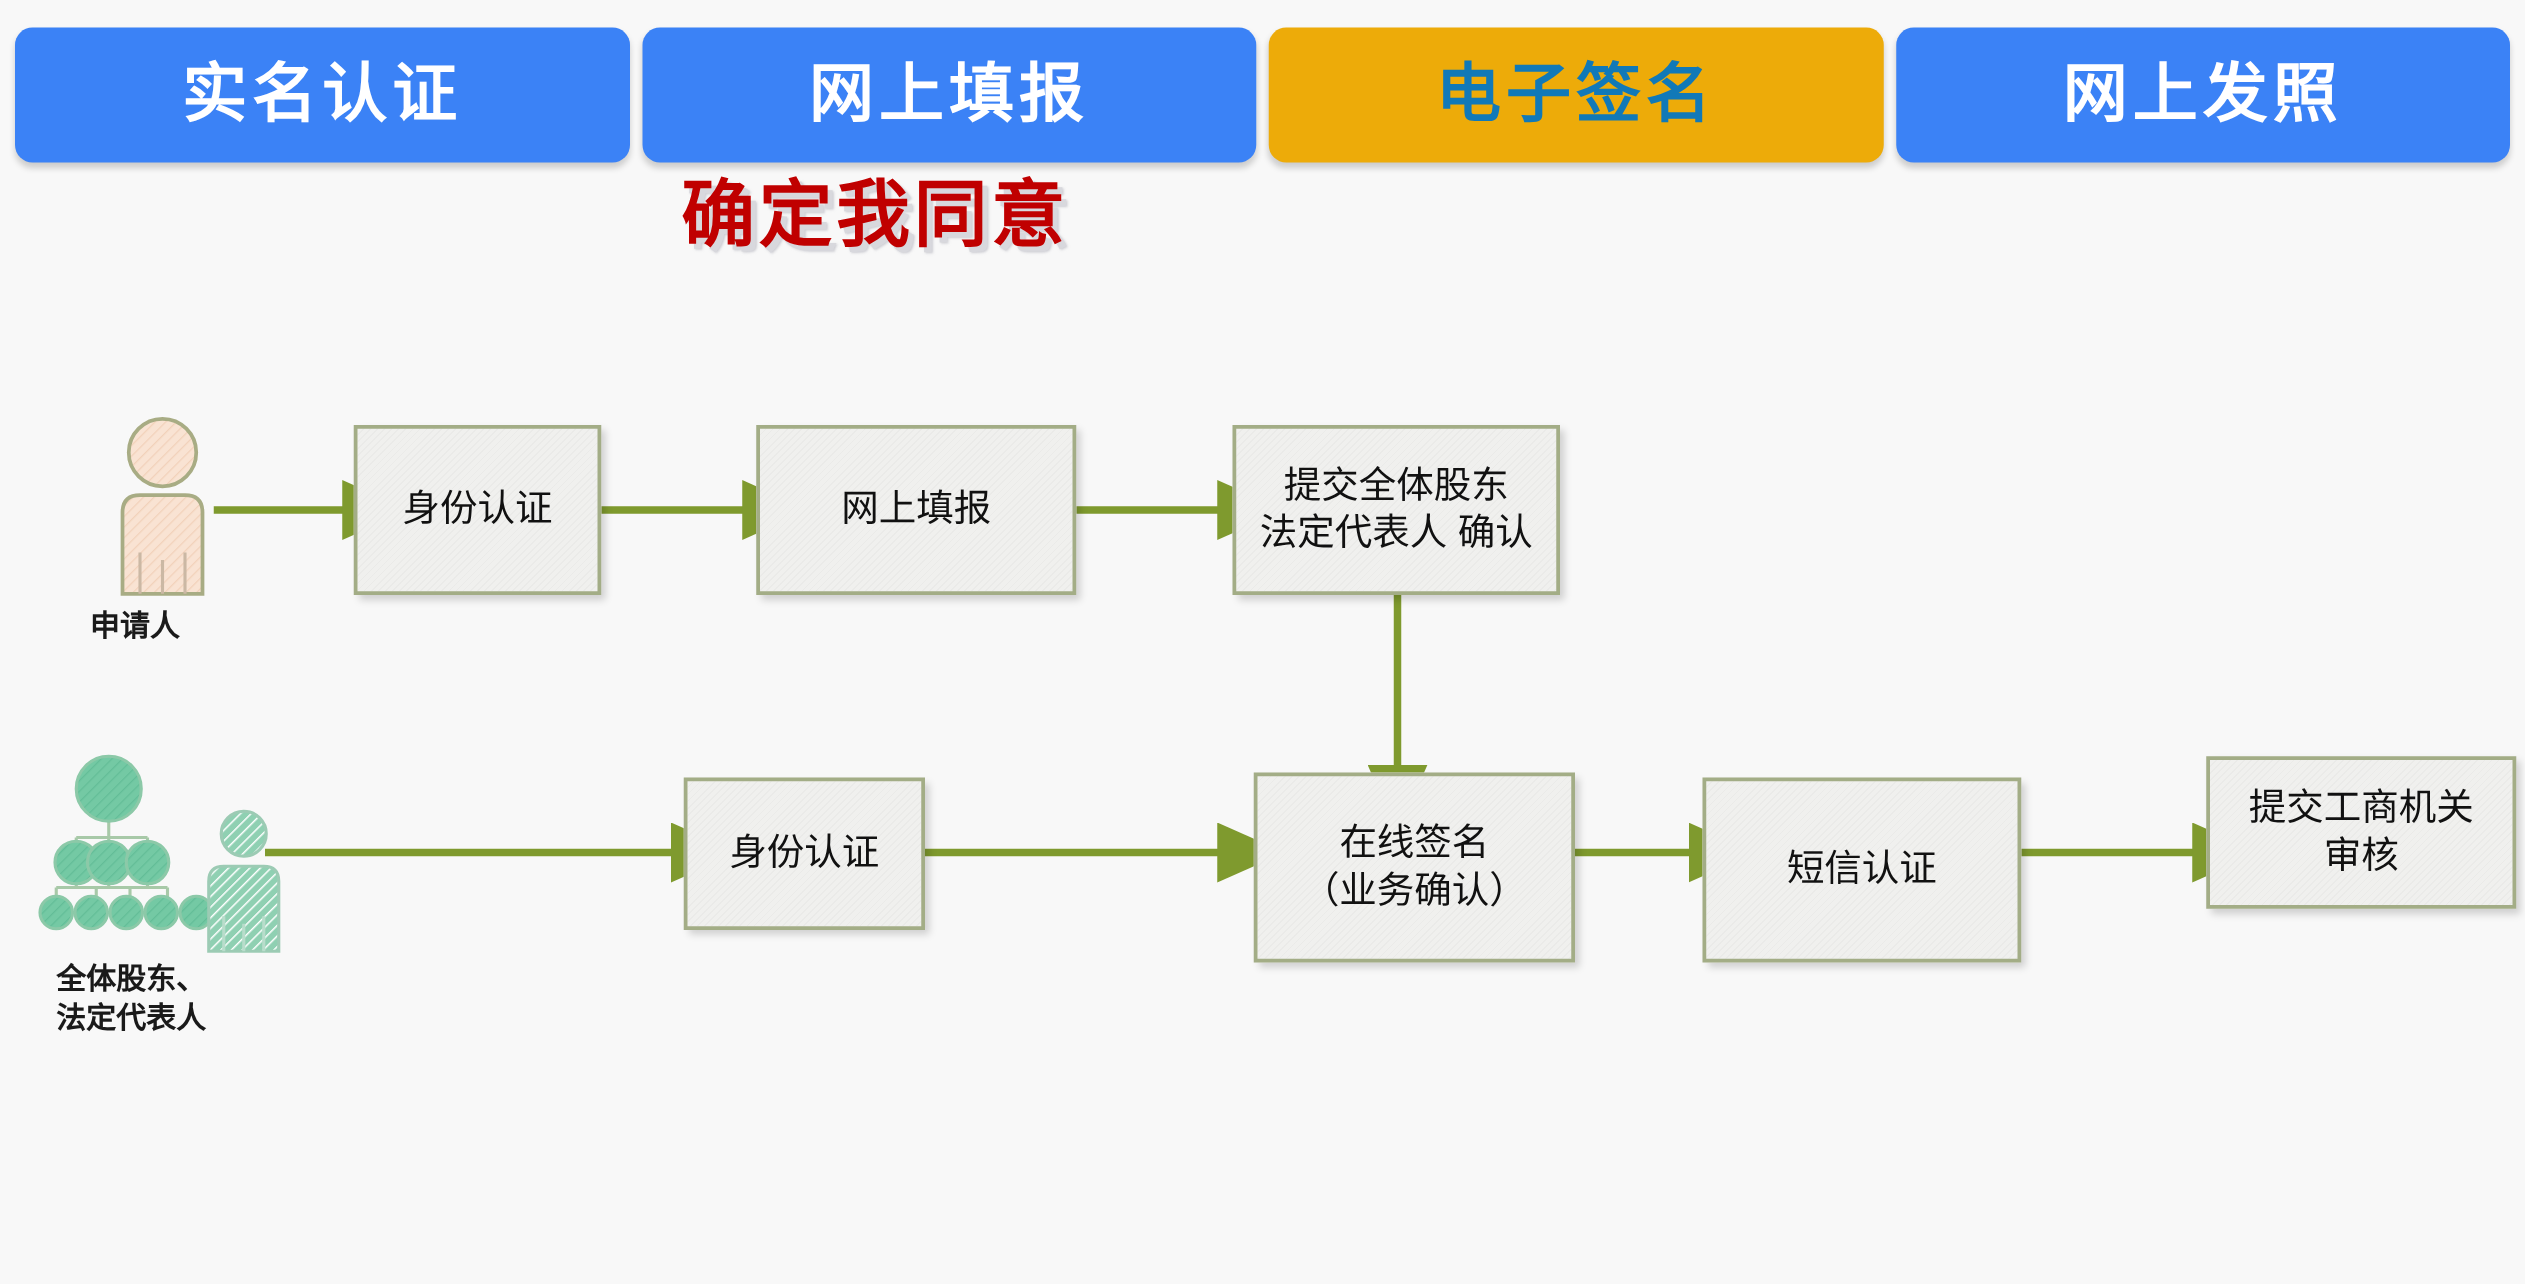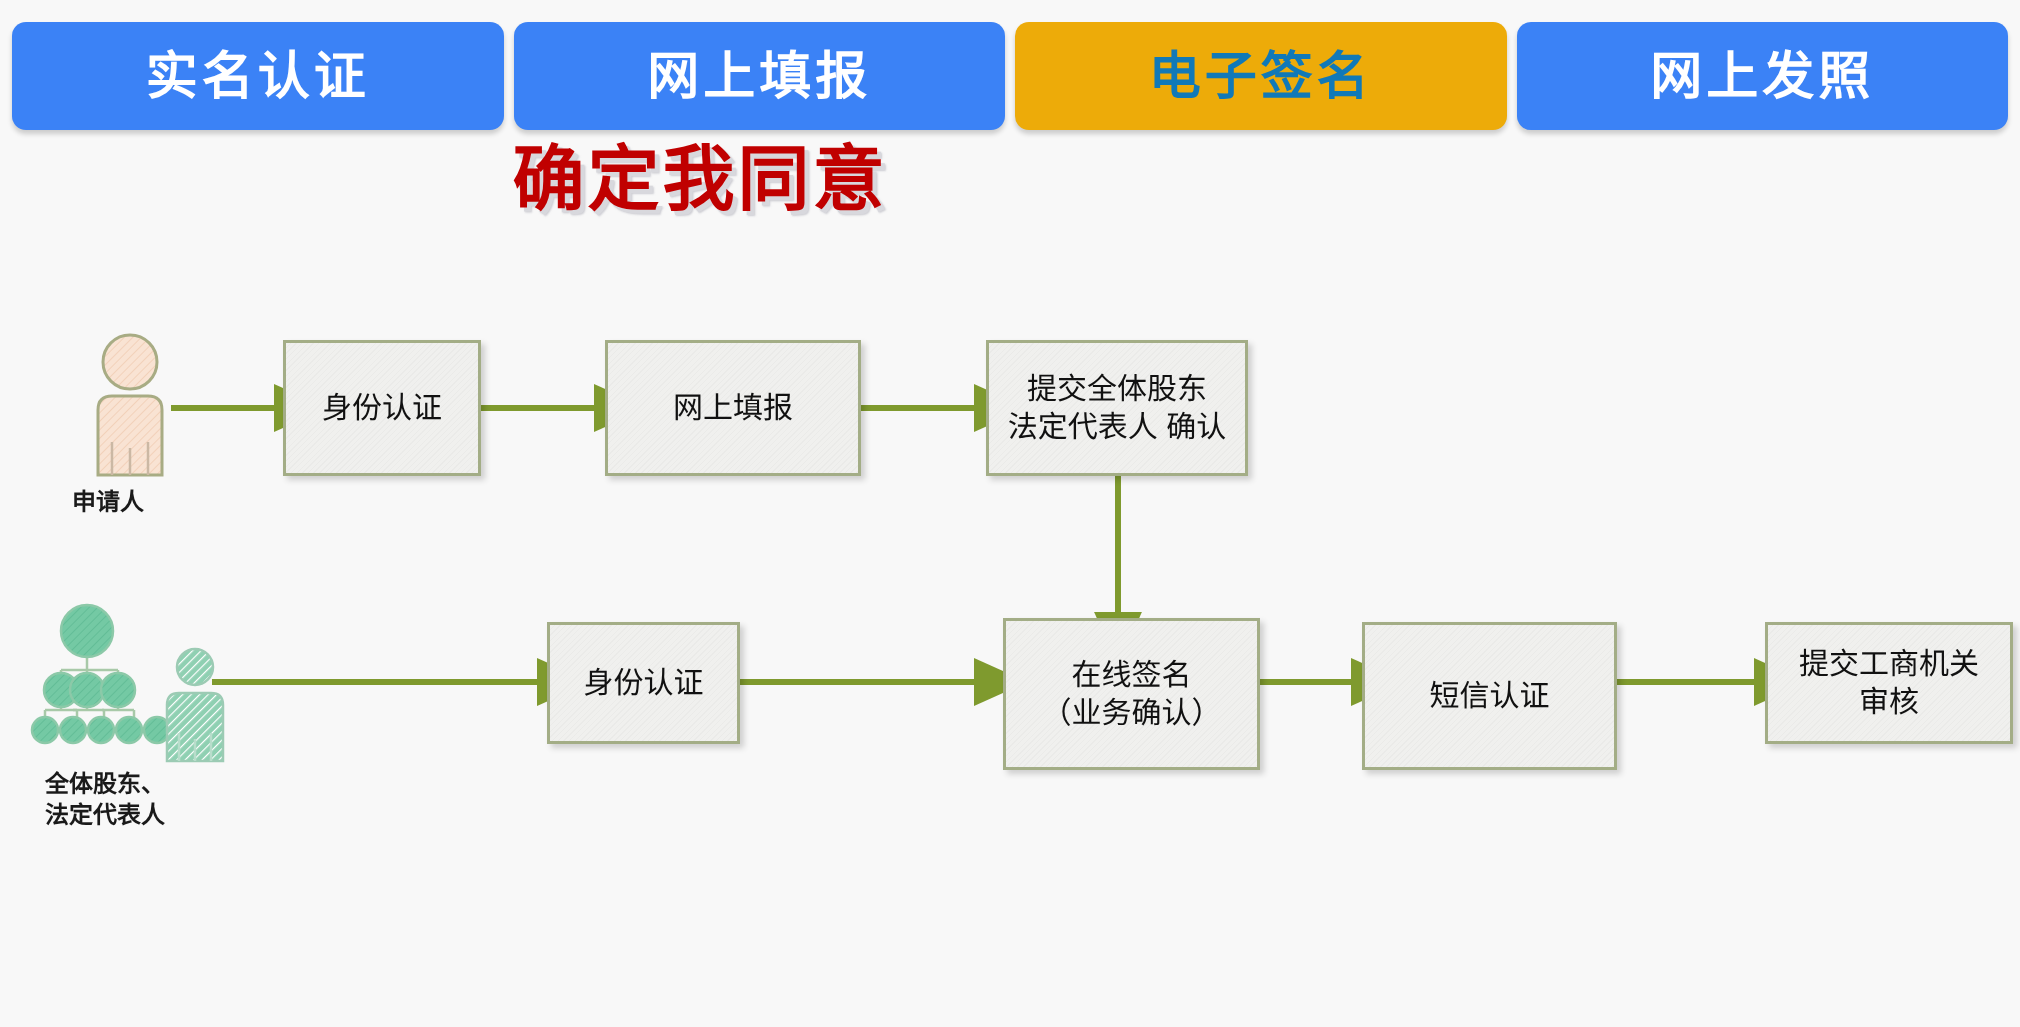--- a/index.html
+++ b/index.html
@@ -50,21 +50,21 @@
     color: #1179b8;
   }
 
   
   .page-title {
     position: absolute;
     top: 143px;
     left: 0;
     width: 1400px;
     text-align: center;
-    font-size: 72px;
+    font-size: 59px;
     font-weight: bold;
     color: #c00000;
     letter-spacing: 3px;
     text-shadow: 4px 4px 0 #d8d8dd, 5px 5px 2px rgba(170,170,180,0.55);
     line-height: 1;
   }
 
   
   .canvas {
     position: absolute;
@@ -253,18 +253,18 @@
 
   <div class="node" style="left:986px; top:618px; width:257px; height:152px;margin-left:17px;">
     <span class="node-label">在线签名
 （业务确认）</span>
   </div>
 
   <div class="node" style="left:1362px; top:622px; width:255px; height:148px;">
     <span class="node-label">短信认证</span>
   </div>
 
-  <div class="node" style="left:1765px; top:622px; width:248px; height:122px;">
+  <div class="node" style="left:1765px; top:605px; width:248px; height:122px;">
     <span class="node-label">提交工商机关
 审核</span>
   </div>
 
 </div>
 
 </body></html>

